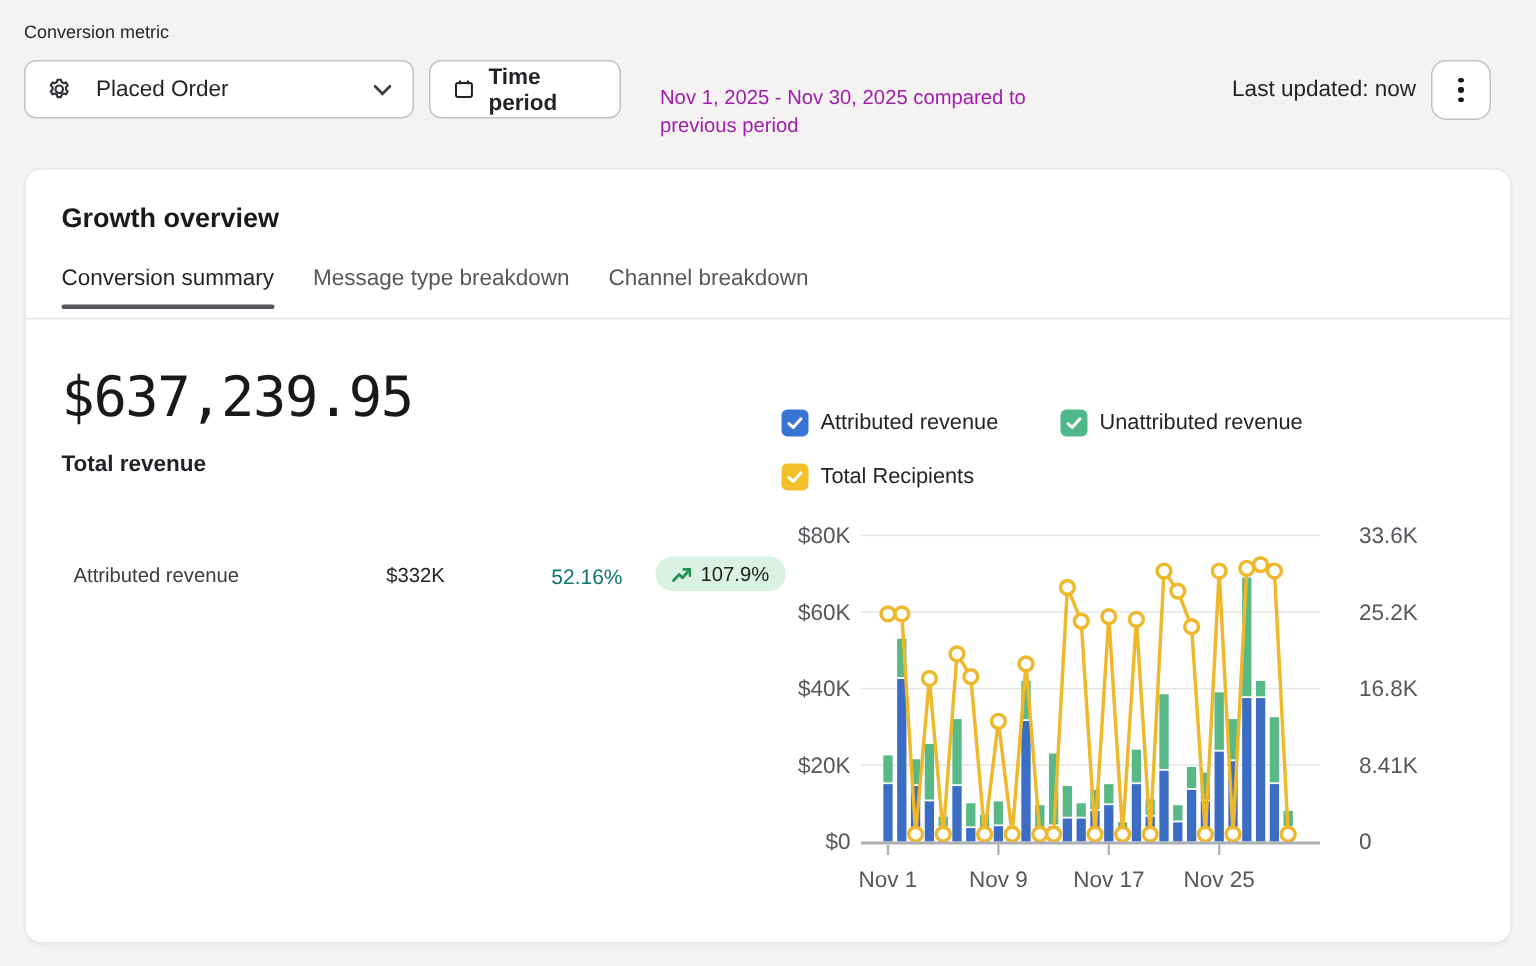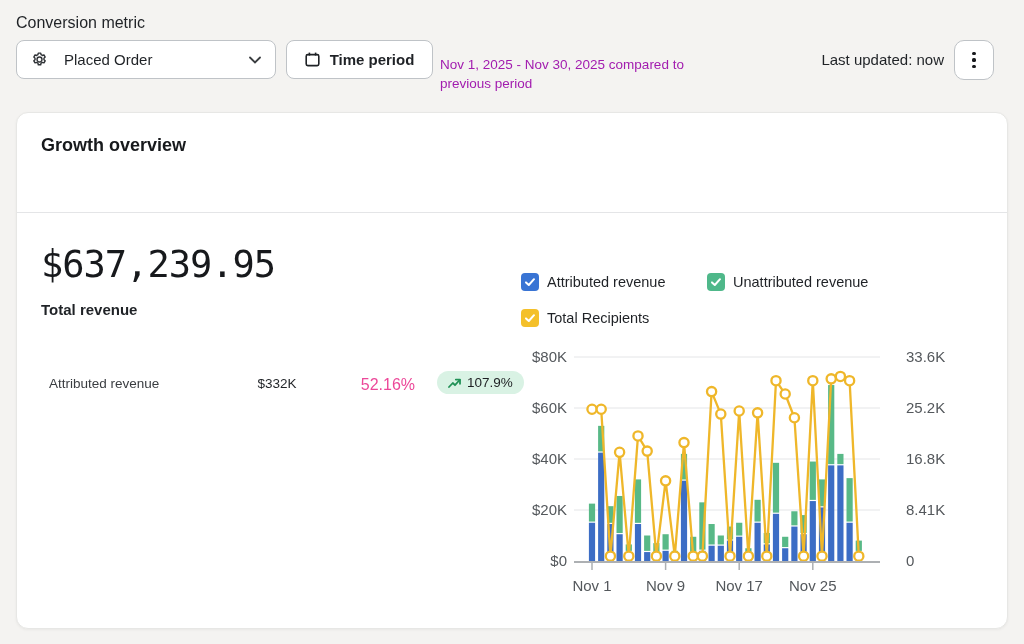--- a/index.html
+++ b/index.html
@@ -7,28 +7,28 @@
   body {
     font-family:"Liberation Sans", sans-serif;
     background:#f4f3f1;
     color:#1f2226;
     position:relative;
     overflow:hidden;
   }
   .abs { position:absolute; }
 
   
-  .hdr-label { left:16px; top:14px; font-size:16px; color:#1f2226;text-align:center; }
+  .hdr-label { left:16px; top:14px; font-size:12px; color:#1f2226;text-align:center; }
   .btn {
     background:#fff; border:1px solid #bfc3c7; border-radius:8px;
     display:flex; align-items:center; height:39px; cursor:pointer;
   }
   .metric-dd { left:16px; top:40px; width:260px; padding:0 14px; }
   .metric-dd .dd-text { margin-left:16px; font-size:15px; font-weight:500; color:#1f2226; flex:1; }
-  .time-btn { left:286px; top:40px; width:147px; padding:0 16px; justify-content:center; gap:10px; }
+  .time-btn { left:286px; top:40px; width:128px; padding:0 16px; justify-content:center; gap:10px; }
   .time-btn span { font-size:15px; font-weight:600; color:#1f2226; }
   .date-range { left:440px; top:55px; width:292px; font-size:13.5px; line-height:19px; color:#a21caf; }
   .last-updated { right:80px; top:51px; font-size:15px; color:#1f2226; }
   .kebab-btn { left:954px; top:40px; width:40px; height:40px; border-radius:10px;
     justify-content:center; flex-direction:column; gap:3px; }
   .kebab-btn i { width:3.2px; height:3.2px; border-radius:50%; background:#17191c; display:block; }
 
   
   .card {
     left:16px; top:112px; width:992px; height:517px;
@@ -55,21 +55,21 @@
   .pill {
     display:inline-flex; align-items:center; gap:6px;
     background:#d9f2e4; border-radius:13px; padding:4px 11px;
     font-size:13.5px; color:#1d1f22;
   }
   .vs-text { font-size:15px; color:#1f2226; }
 
   .stat-row { left:32px; top:258px; width:460px; height:26px; }
   .stat-row .lbl { position:absolute; left:0; top:5px; font-size:13.5px; color:#3a3d41; }
   .stat-row .val { position:absolute; left:180px; width:96px; top:5px; text-align:center; font-size:13.5px; color:#1f2226; }
-  .stat-row .shr { position:absolute; left:280px; width:86px; top:5px; text-align:right; font-size:16px; color:#ec4899; }
+  .stat-row .shr { position:absolute; left:280px; width:86px; top:5px; text-align:right; font-size:14px; color:#0f766e; }
   .stat-row .pill { position:absolute; left:388px; top:0; }
 
   
   .legend-item { display:flex; align-items:center; gap:8px; position:absolute; cursor:pointer; }
   .cb {
     width:18px; height:18px; border-radius:4px; flex:0 0 auto;
     display:flex; align-items:center; justify-content:center;
   }
   .legend-item span { font-size:14.5px; color:#1f2226; white-space:nowrap; }
 
@@ -106,20 +106,25 @@
 
 <div class="abs btn kebab-btn">
   <i></i>
     <i></i>
     <i></i>
 </div>
 
 <div class="abs card">
   <div class="abs card-title">Growth overview</div>
 
+  <div class="abs tabs" id="tabs">
+      <div class="tab active">Conversion summary</div>
+      <div class="tab">Message type breakdown</div>
+      <div class="tab">Channel breakdown</div>
+    </div>
   <div class="abs tabs-divider"></div>
 
   <div class="abs big-number">$637,239.95</div>
   <div class="abs total-label">Total revenue</div>
 
 
   <div id="stat-rows">
       <div class="abs stat-row">
         <span class="lbl">Attributed revenue</span>
         <span class="val">$332K</span>

